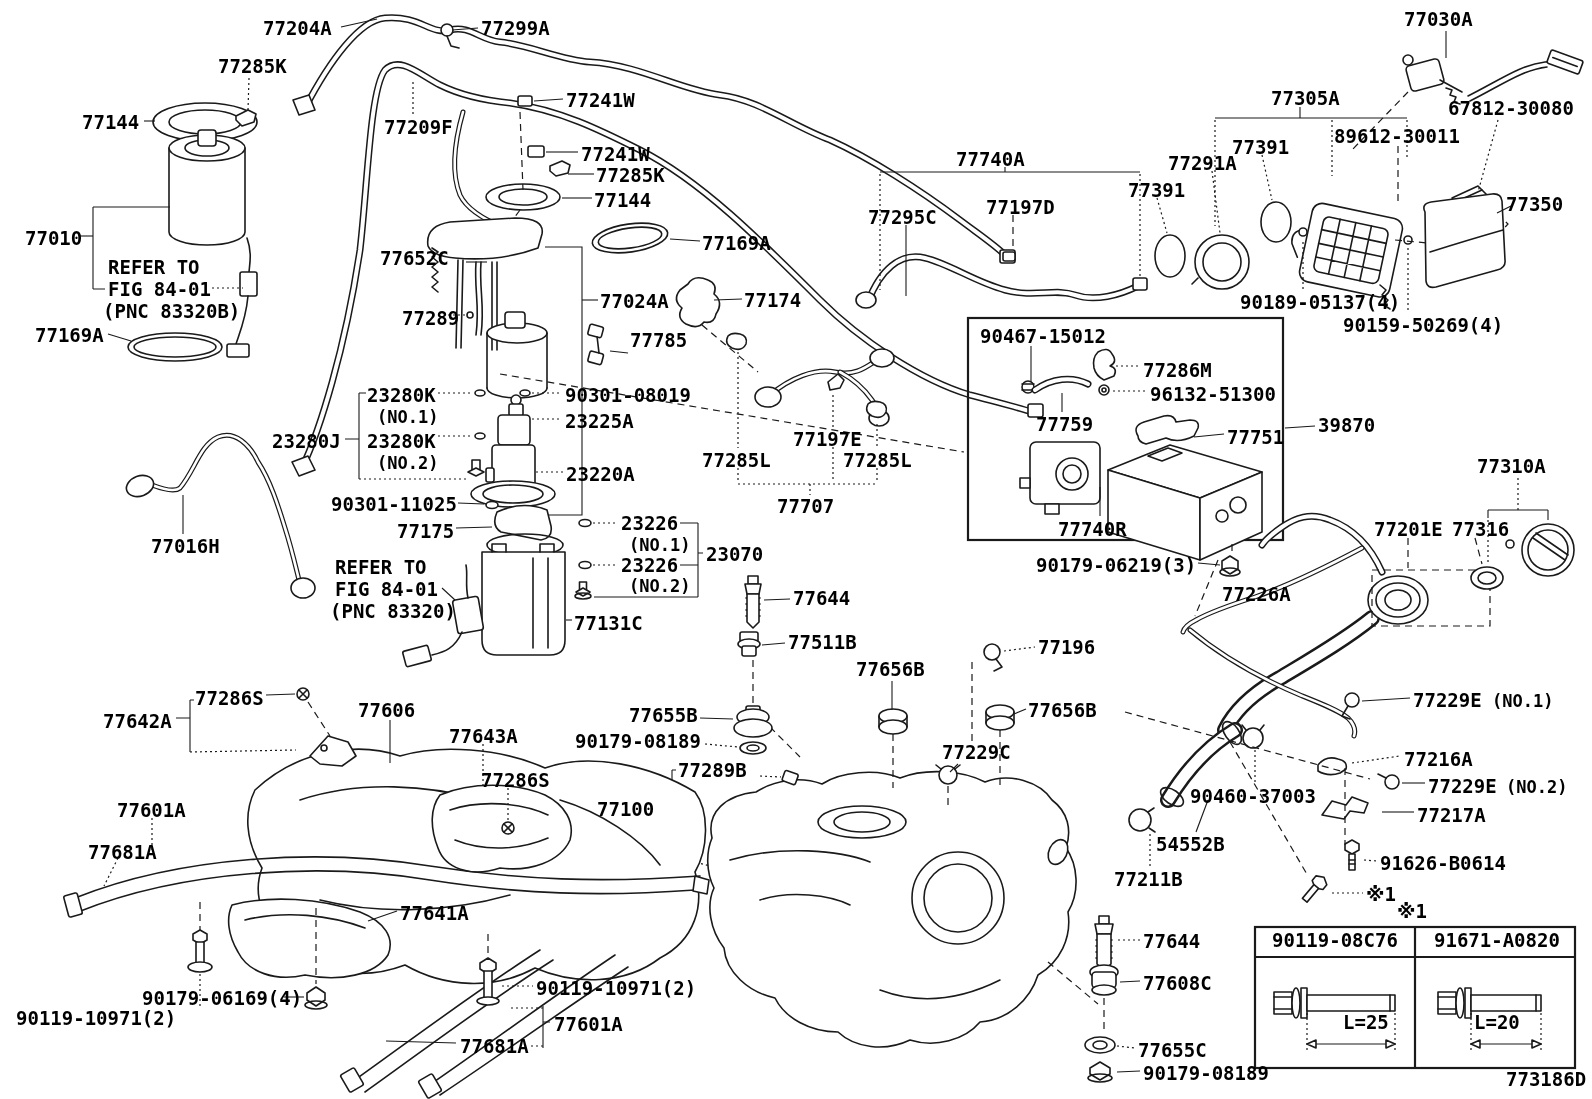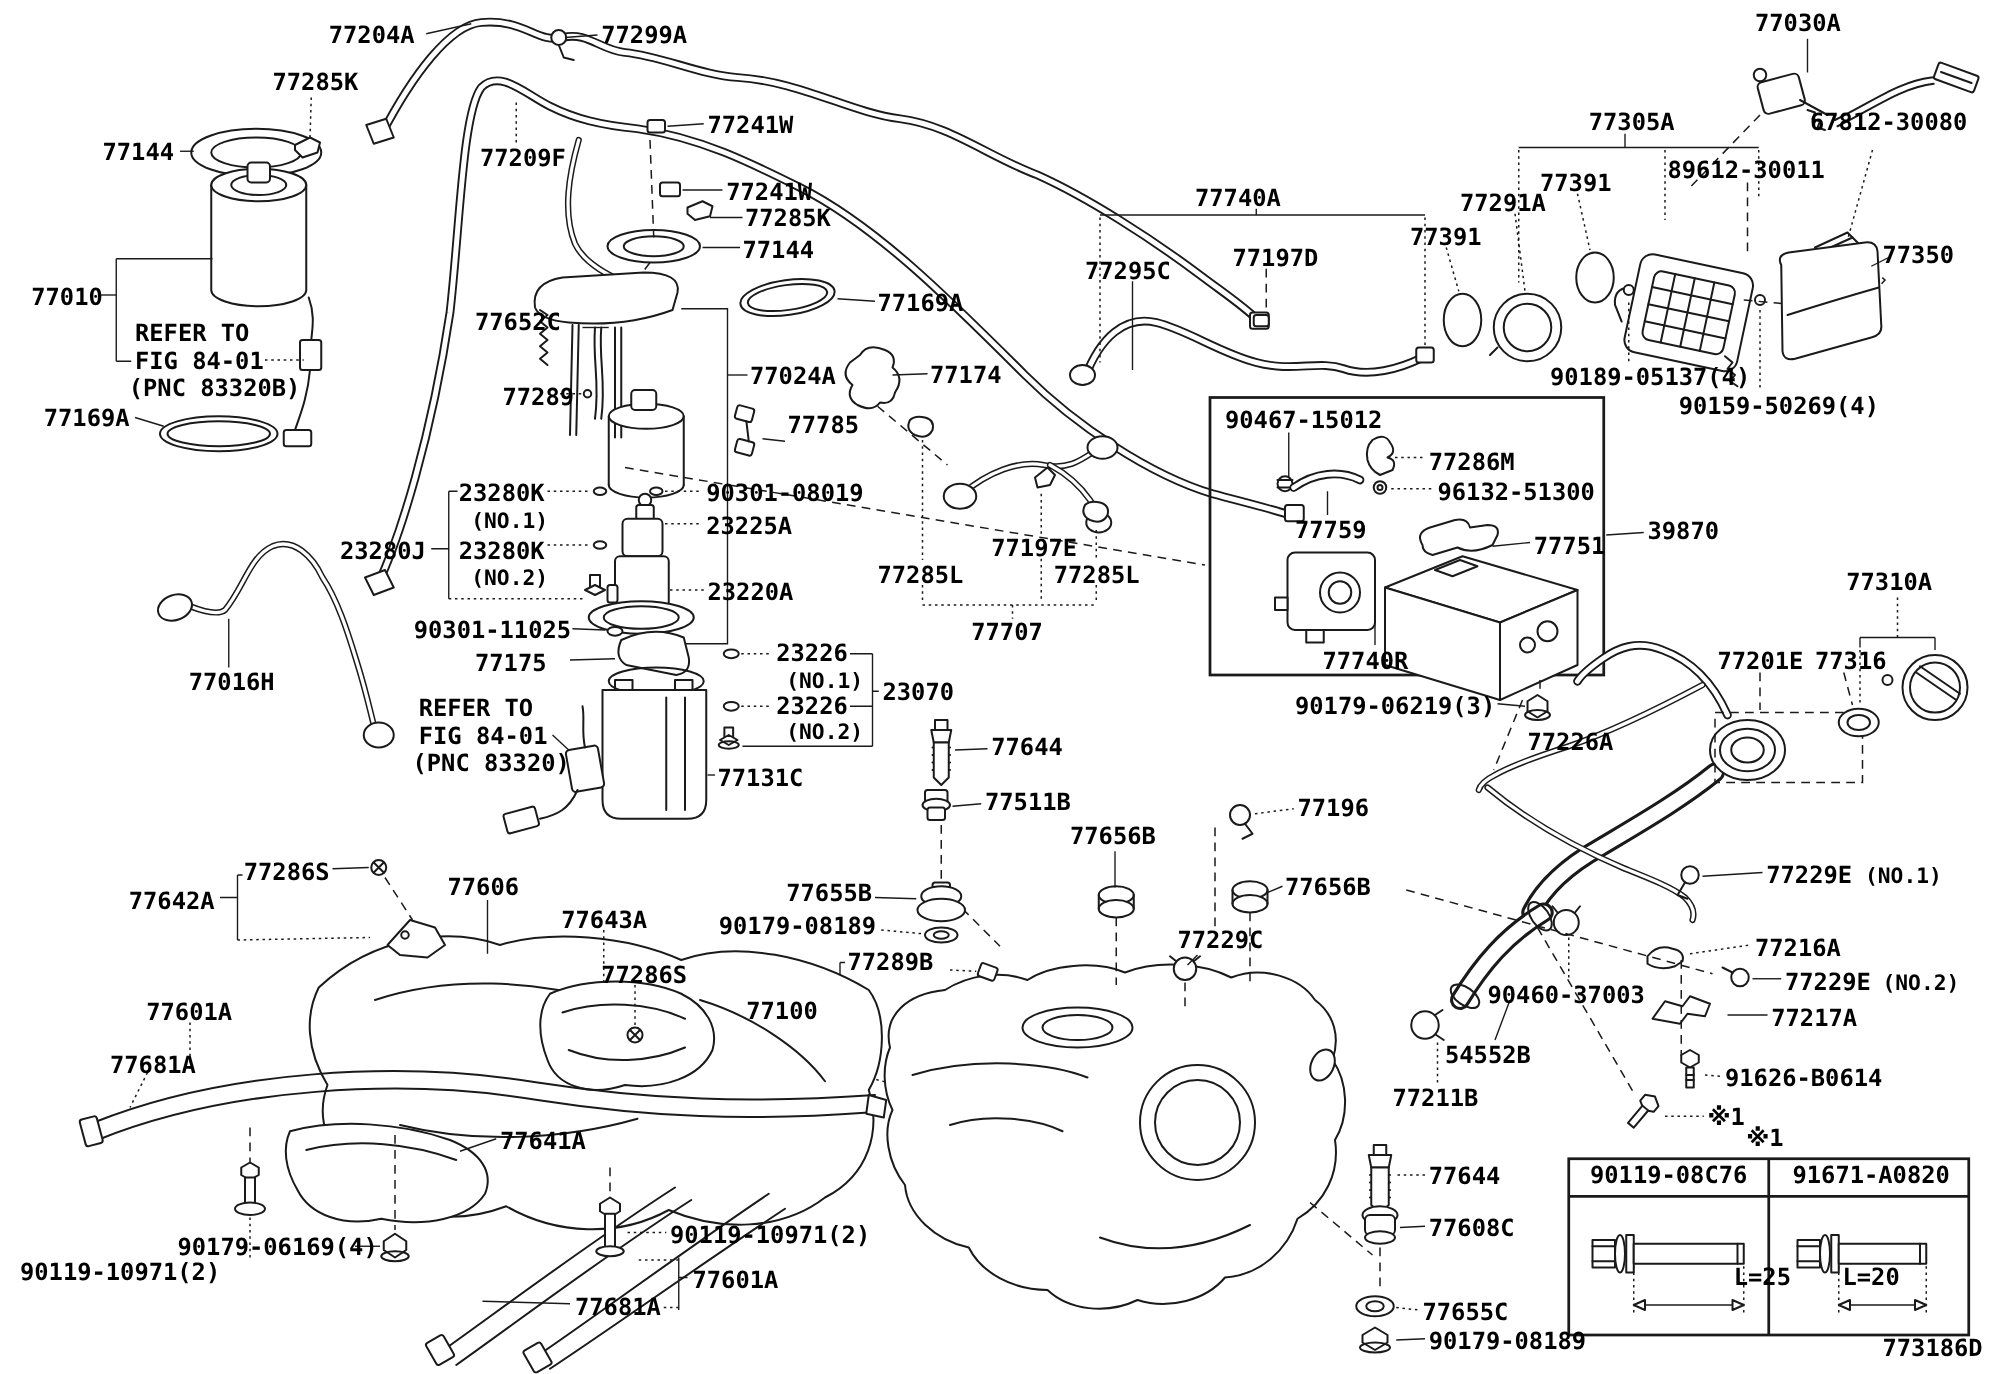--- a/index.html
+++ b/index.html
@@ -584,21 +584,21 @@
   <div class="lbl" style="left:630px;top:330px">77785</div>
   <div class="lbl" style="left:367px;top:385px">23280K</div>
   <div class="lbl nrm" style="left:377px;top:408px">(NO.1)</div>
   <div class="lbl" style="left:565px;top:385px">90301-08019</div>
   <div class="lbl" style="left:565px;top:411px">23225A</div>
   <div class="lbl" style="left:272px;top:431px">23280J</div>
   <div class="lbl" style="left:367px;top:431px">23280K</div>
   <div class="lbl nrm" style="left:377px;top:454px">(NO.2)</div>
   <div class="lbl" style="left:566px;top:464px">23220A</div>
   <div class="lbl" style="left:331px;top:494px">90301-11025</div>
-  <div class="lbl" style="left:380px;top:521px">77175</div>
+  <div class="lbl" style="left:397px;top:521px">77175</div>
   <div class="lbl" style="left:621px;top:513px">23226</div>
   <div class="lbl nrm" style="left:629px;top:536px">(NO.1)</div>
   <div class="lbl" style="left:706px;top:544px">23070</div>
   <div class="lbl" style="left:621px;top:555px">23226</div>
   <div class="lbl nrm" style="left:629px;top:577px">(NO.2)</div>
   <div class="lbl" style="left:335px;top:557px">REFER TO</div>
   <div class="lbl" style="left:335px;top:579px">FIG 84-01</div>
   <div class="lbl" style="left:330px;top:601px">(PNC 83320)</div>
   <div class="lbl" style="left:574px;top:613px">77131C</div>
   <div class="lbl" style="left:151px;top:536px">77016H</div>
@@ -607,21 +607,21 @@
   <div class="lbl" style="left:843px;top:450px">77285L</div>
   <div class="lbl" style="left:777px;top:496px">77707</div>
   <div class="lbl" style="left:956px;top:149px">77740A</div>
   <div class="lbl" style="left:986px;top:197px">77197D</div>
   <div class="lbl" style="left:868px;top:207px">77295C</div>
   <div class="lbl" style="left:1128px;top:180px">77391</div>
   <div class="lbl" style="left:1168px;top:153px">77291A</div>
   <div class="lbl" style="left:1232px;top:137px">77391</div>
   <div class="lbl" style="left:1271px;top:88px">77305A</div>
   <div class="lbl" style="left:1404px;top:9px">77030A</div>
-  <div class="lbl" style="left:1448px;top:88px">67812-30080</div>
+  <div class="lbl" style="left:1448px;top:98px">67812-30080</div>
   <div class="lbl" style="left:1334px;top:126px">89612-30011</div>
   <div class="lbl" style="left:1506px;top:194px">77350</div>
   <div class="lbl" style="left:1240px;top:292px">90189-05137(4)</div>
   <div class="lbl" style="left:1343px;top:315px">90159-50269(4)</div>
   <div class="lbl" style="left:980px;top:326px">90467-15012</div>
   <div class="lbl" style="left:1143px;top:360px">77286M</div>
   <div class="lbl" style="left:1150px;top:384px">96132-51300</div>
   <div class="lbl" style="left:1036px;top:414px">77759</div>
   <div class="lbl" style="left:1227px;top:427px">77751</div>
   <div class="lbl" style="left:1318px;top:415px">39870</div>
@@ -665,18 +665,18 @@
   <div class="lbl" style="left:1114px;top:869px">77211B</div>
   <div class="lbl" style="left:1380px;top:853px">91626-B0614</div>
   <div class="lbl" style="left:1366px;top:884px">※1</div>
   <div class="lbl" style="left:1397px;top:901px">※1</div>
   <div class="lbl" style="left:1143px;top:931px">77644</div>
   <div class="lbl" style="left:1143px;top:973px">77608C</div>
   <div class="lbl" style="left:1138px;top:1040px">77655C</div>
   <div class="lbl" style="left:1143px;top:1063px">90179-08189</div>
   <div class="lbl" style="left:1272px;top:930px">90119-08C76</div>
   <div class="lbl" style="left:1434px;top:930px">91671-A0820</div>
-  <div class="lbl" style="left:1387px;top:1012px">L=25</div>
+  <div class="lbl" style="left:1343px;top:1012px">L=25</div>
   <div class="lbl" style="left:1474px;top:1012px">L=20</div>
   <div class="lbl" style="left:1506px;top:1069px">773186D</div>
 </div>
 
 </div>
 
 </body></html>

